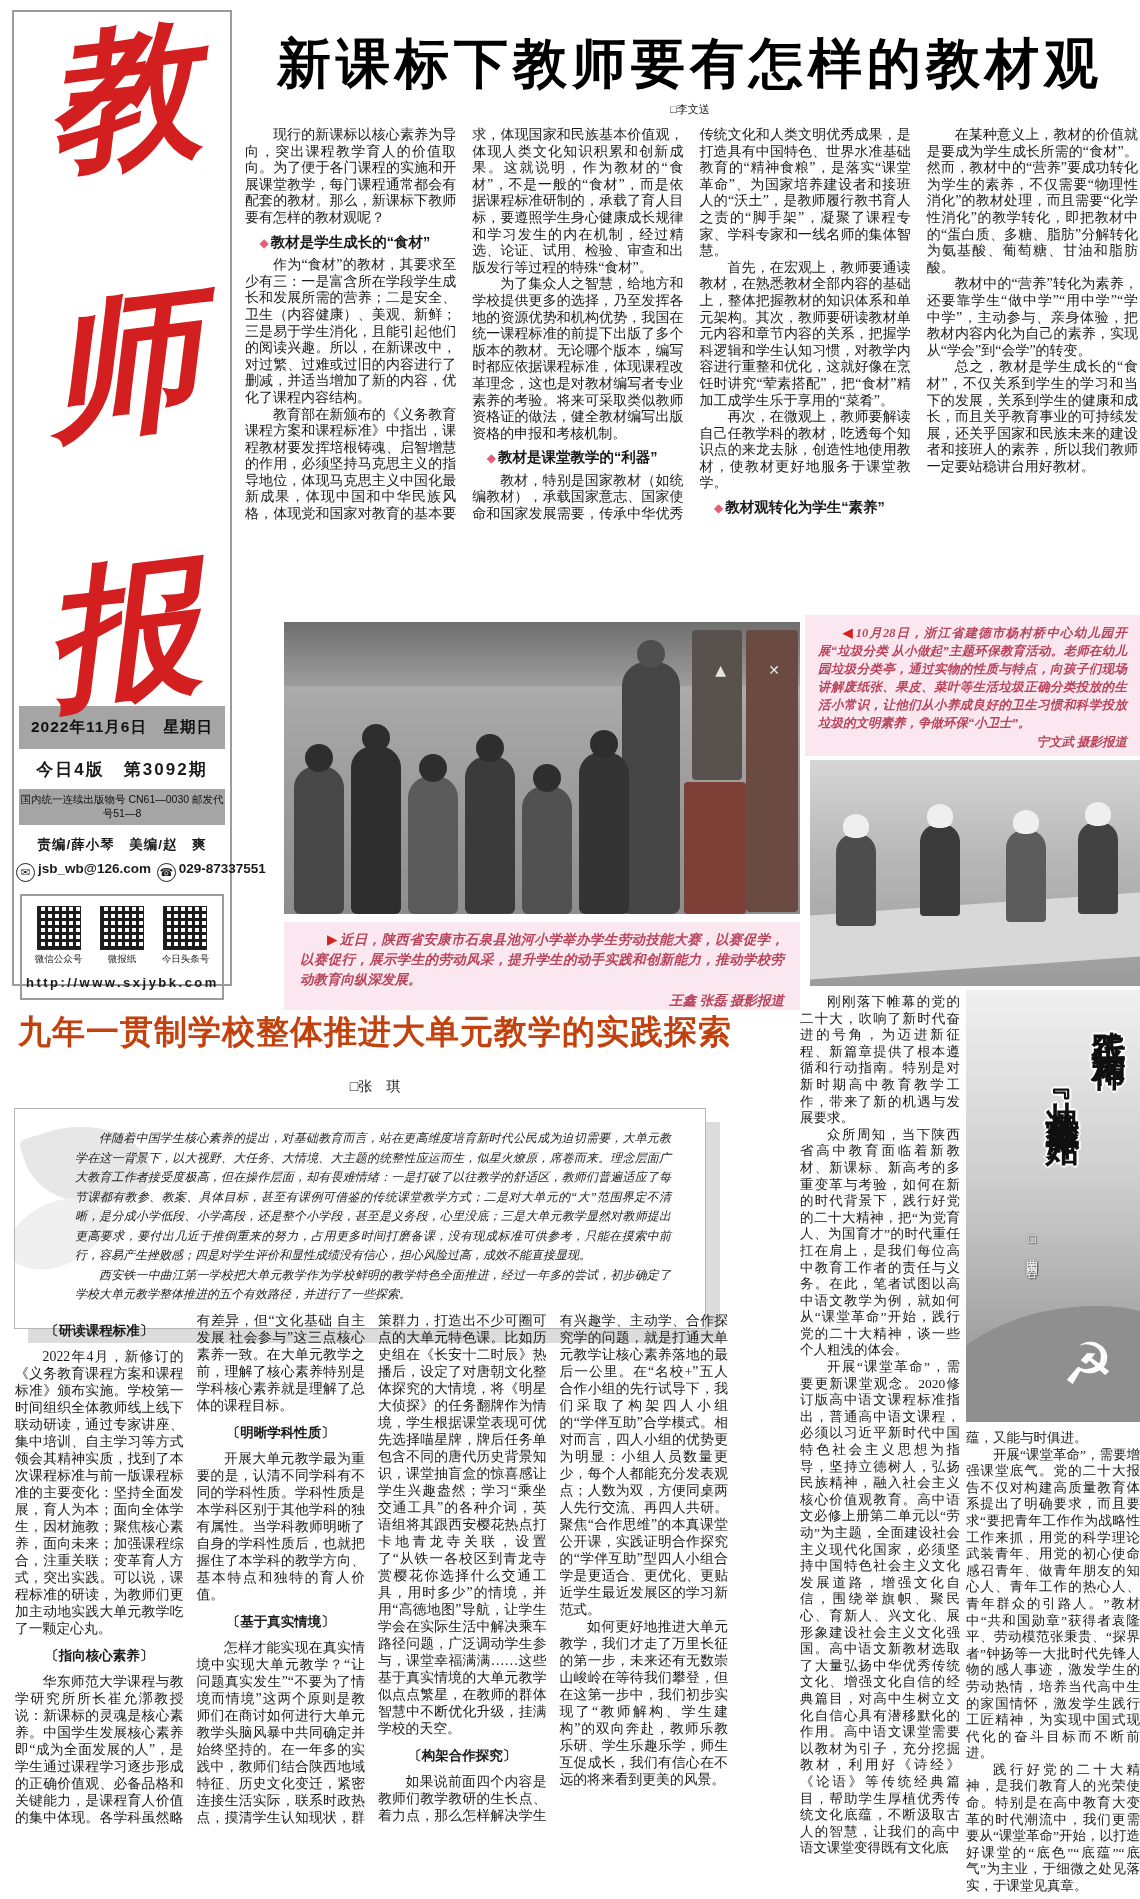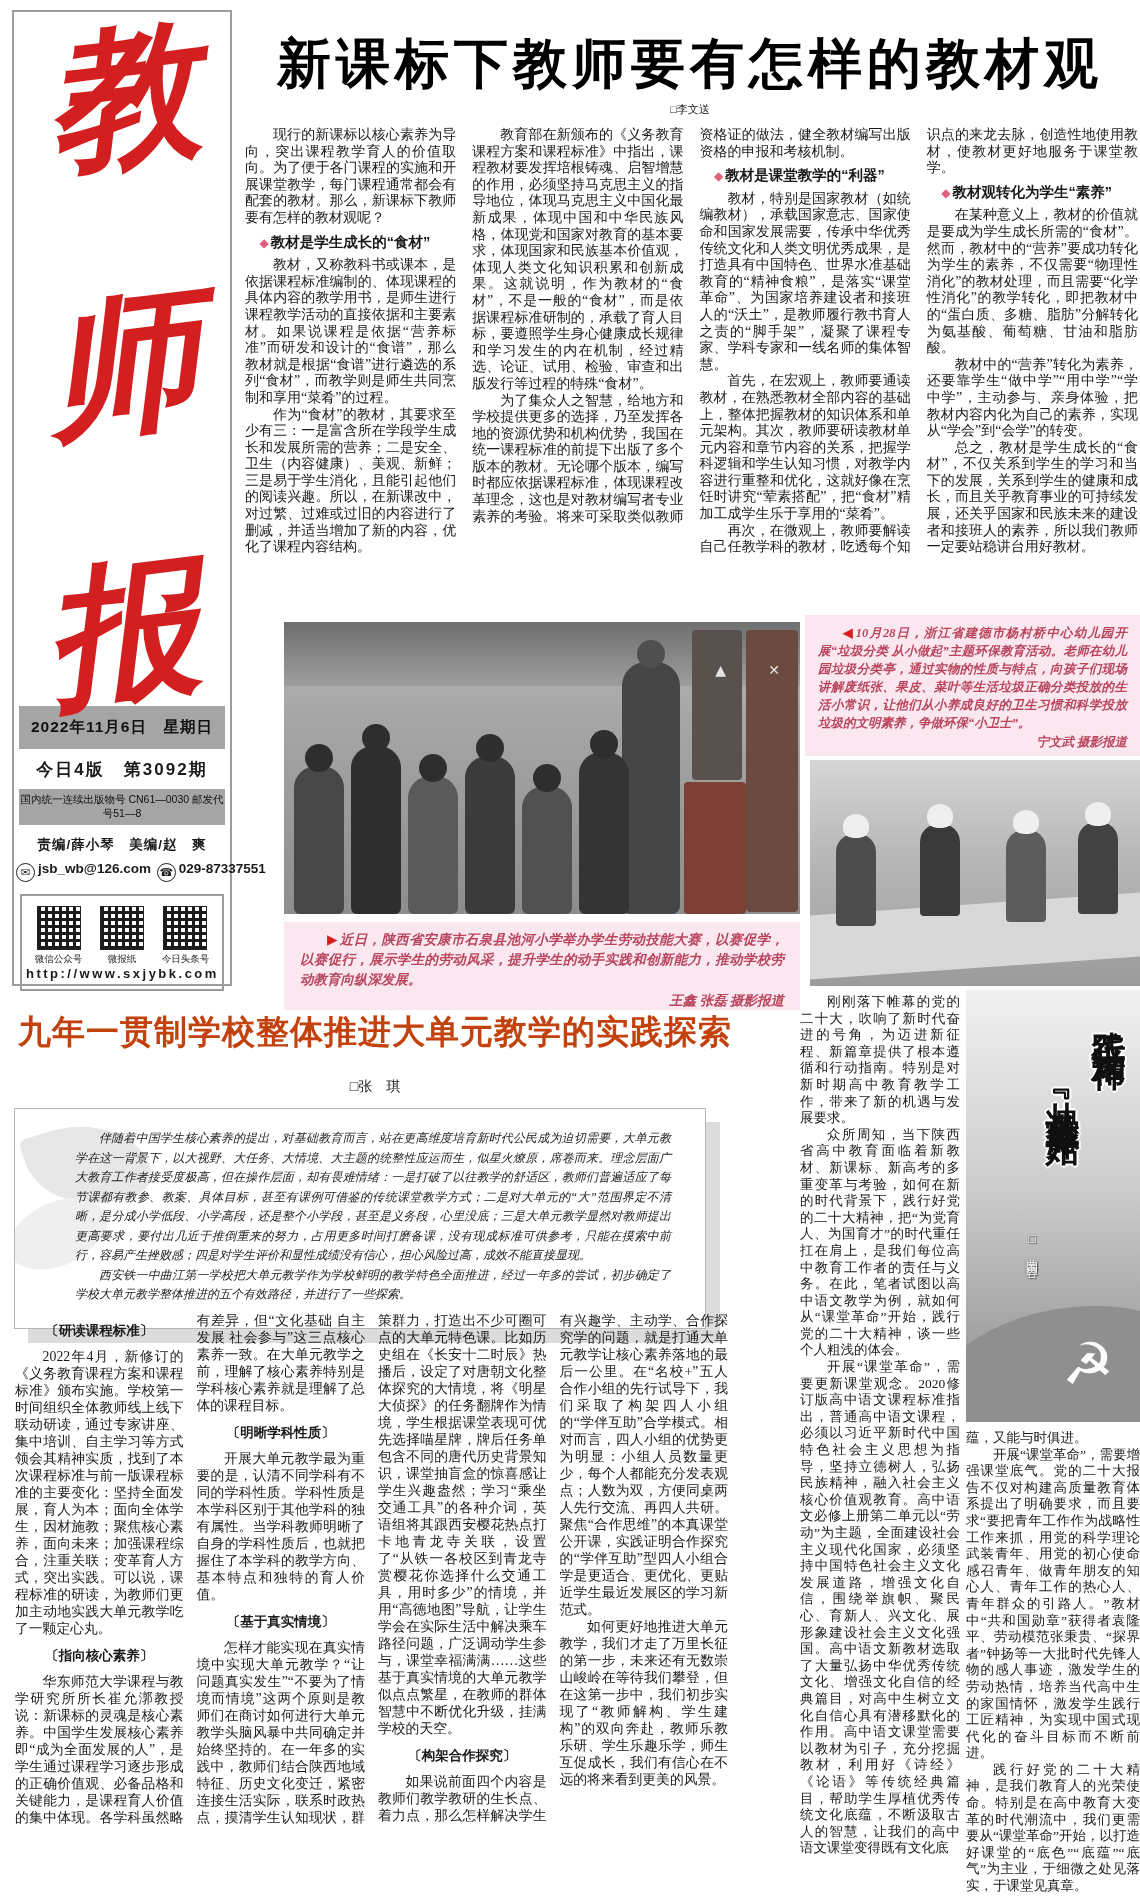--- a/index.html
+++ b/index.html
@@ -16,21 +16,21 @@
   .editors{font-size:13.5px;font-weight:bold;text-align:center;margin-top:11px;letter-spacing:1px;}
   .contact{font-size:13.5px;font-weight:bold;text-align:center;margin-top:7px;white-space:nowrap;}
   .cicon{display:inline-block;width:17px;height:17px;line-height:17px;border:1.5px solid #222;border-radius:50%;font-size:11px;font-weight:normal;vertical-align:-3px;margin:0 3px 0 2px;text-align:center;}
   .qrbox{margin:12px 6px 0;border:2px solid #9c9c9c;padding:10px 4px 8px;}
   .qrrow{display:flex;justify-content:space-around;}
   .qritem{text-align:center;}
   .qr{width:44px;height:44px;margin:0 auto;border:1px solid #222;box-sizing:border-box;background:
       repeating-linear-gradient(0deg,#1c1c1c 0 3px,rgba(255,255,255,0) 3px 7px),
       repeating-linear-gradient(90deg,#1c1c1c 0 3px,#fff 3px 7px);}
   .qrlabel{font-size:9.5px;margin-top:3px;}
-  .url{font-size:13px;font-weight:bold;text-align:center;letter-spacing:2.5px;font-family:"Liberation Sans","DejaVu Sans",sans-serif;}
+  .url{font-size:13px;font-weight:bold;text-align:center;letter-spacing:2.5px;margin-top:9px;font-family:"Liberation Sans","DejaVu Sans",sans-serif;}
   
   .t-headline{position:absolute;left:240px;top:28px;width:900px;text-align:center;font-weight:900;font-size:54px;letter-spacing:5px;color:#000;}
   .t-byline{position:absolute;left:240px;top:102px;width:900px;text-align:center;font-size:11px;}
   .t-cols{position:absolute;left:245px;top:127px;width:893px;height:484px;column-count:4;column-gap:16px;font-size:14px;line-height:16.6px;text-align:justify;overflow:hidden;}
   .sub{font-family:"Liberation Sans","DejaVu Sans",sans-serif;font-weight:bold;font-size:14.5px;text-indent:1em;margin:7px 0 6px;}
   .diamond{color:#e0607a;font-size:12px;margin-right:2px;}
   
   .photoA{position:absolute;left:284px;top:622px;width:516px;height:292px;background:linear-gradient(180deg,#b6b6b6 0%,#a5a5a5 35%,#8d8d8d 100%);overflow:hidden;}
   .pa-top{position:absolute;top:0;left:0;right:0;height:64px;background:linear-gradient(180deg,#6f6f6f,#9d9d9d);}
   .pa-kids{position:absolute;left:10px;bottom:0;display:flex;align-items:flex-end;gap:7px;}
@@ -120,21 +120,20 @@
     </div>
     <div class="url">http://www.sxjybk.com</div>
   </div>
 </div>
 
 <div class="t-headline sans">新课标下教师要有怎样的教材观</div>
 <div class="t-byline">□李文送</div>
 <div class="t-cols">
   <p>现行的新课标以核心素养为导向，突出课程教学育人的价值取向。为了便于各门课程的实施和开展课堂教学，每门课程通常都会有配套的教材。那么，新课标下教师要有怎样的教材观呢？</p>
   <p class="sub"><span class="diamond">◆</span><span>教材是学生成长的“食材”</span></p>
-  <p>教材，又称教科书或课本，是依据课程标准编制的、体现课程的具体内容的教学用书，是师生进行课程教学活动的直接依据和主要素材。如果说课程是依据“营养标准”而研发和设计的“食谱”，那么教材就是根据“食谱”进行遴选的系列“食材”，而教学则是师生共同烹制和享用“菜肴”的过程。</p>
   <p>作为“食材”的教材，其要求至少有三：一是富含所在学段学生成长和发展所需的营养；二是安全、卫生（内容健康）、美观、新鲜；三是易于学生消化，且能引起他们的阅读兴趣。所以，在新课改中，对过繁、过难或过旧的内容进行了删减，并适当增加了新的内容，优化了课程内容结构。</p>
   <p>教育部在新颁布的《义务教育课程方案和课程标准》中指出，课程教材要发挥培根铸魂、启智增慧的作用，必须坚持马克思主义的指导地位，体现马克思主义中国化最新成果，体现中国和中华民族风格，体现党和国家对教育的基本要求，体现国家和民族基本价值观，体现人类文化知识积累和创新成果。这就说明，作为教材的“食材”，不是一般的“食材”，而是依据课程标准研制的，承载了育人目标，要遵照学生身心健康成长规律和学习发生的内在机制，经过精选、论证、试用、检验、审查和出版发行等过程的特殊“食材”。</p>
   <p>为了集众人之智慧，给地方和学校提供更多的选择，乃至发挥各地的资源优势和机构优势，我国在统一课程标准的前提下出版了多个版本的教材。无论哪个版本，编写时都应依据课程标准，体现课程改革理念，这也是对教材编写者专业素养的考验。将来可采取类似教师资格证的做法，健全教材编写出版资格的申报和考核机制。</p>
   <p class="sub"><span class="diamond">◆</span><span>教材是课堂教学的“利器”</span></p>
   <p>教材，特别是国家教材（如统编教材），承载国家意志、国家使命和国家发展需要，传承中华优秀传统文化和人类文明优秀成果，是打造具有中国特色、世界水准基础教育的“精神食粮”，是落实“课堂革命”、为国家培养建设者和接班人的“沃土”，是教师履行教书育人之责的“脚手架”，凝聚了课程专家、学科专家和一线名师的集体智慧。</p>
   <p>首先，在宏观上，教师要通读教材，在熟悉教材全部内容的基础上，整体把握教材的知识体系和单元架构。其次，教师要研读教材单元内容和章节内容的关系，把握学科逻辑和学生认知习惯，对教学内容进行重整和优化，这就好像在烹饪时讲究“荤素搭配”，把“食材”精加工成学生乐于享用的“菜肴”。</p>
   <p>再次，在微观上，教师要解读自己任教学科的教材，吃透每个知识点的来龙去脉，创造性地使用教材，使教材更好地服务于课堂教学。</p>
   <p class="sub"><span class="diamond">◆</span><span>教材观转化为学生“素养”</span></p>
   <p>在某种意义上，教材的价值就是要成为学生成长所需的“食材”。然而，教材中的“营养”要成功转化为学生的素养，不仅需要“物理性消化”的教材处理，而且需要“化学性消化”的教学转化，即把教材中的“蛋白质、多糖、脂肪”分解转化为氨基酸、葡萄糖、甘油和脂肪酸。</p>
   <p>教材中的“营养”转化为素养，还要靠学生“做中学”“用中学”“学中学”，主动参与、亲身体验，把教材内容内化为自己的素养，实现从“学会”到“会学”的转变。</p>

